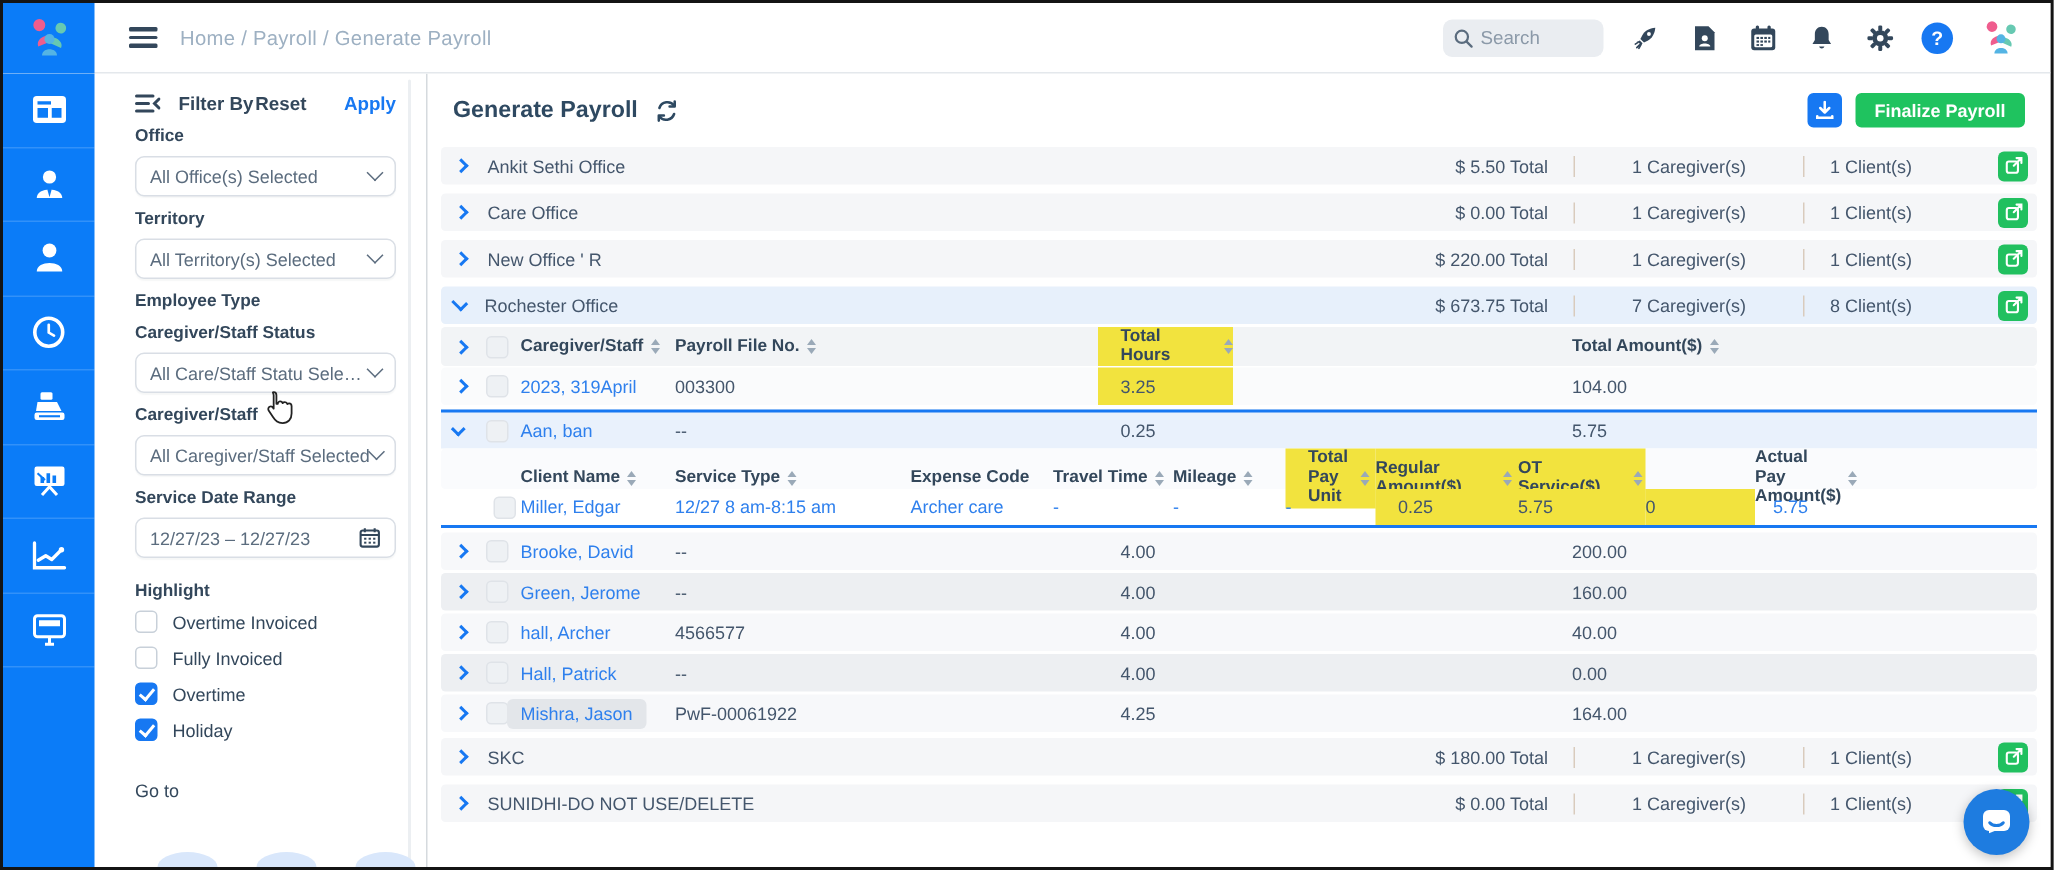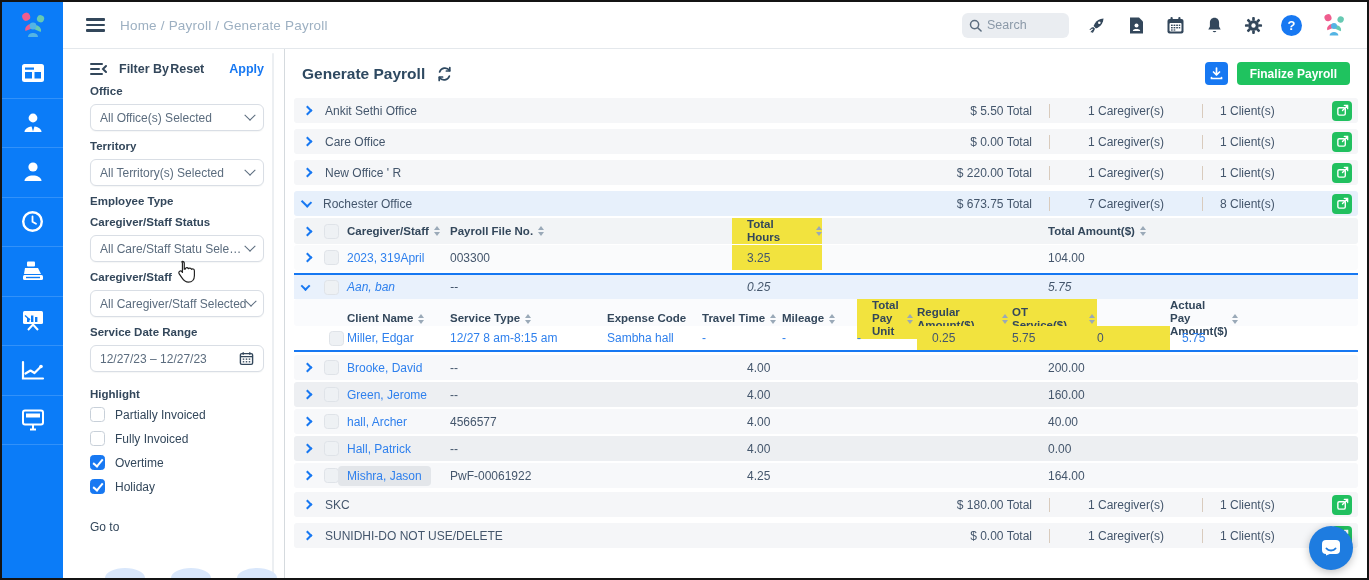--- a/index.html
+++ b/index.html
@@ -90,21 +90,21 @@
   .link { color:#2f80ed; cursor:pointer; }
   .sort { display:inline-flex; flex-direction:column; gap:2px; cursor:pointer; }
   .sort i { display:block; width:0; height:0; border-left:3.2px solid transparent; border-right:3.2px solid transparent; }
   .sort .up { border-bottom:4px solid #9aa9b8; }
   .sort .dn { border-top:4px solid #9aa9b8; }
   .tbx { width:15px; height:15px; border:1px solid #dfe3e8; border-radius:3.5px; background:#eef1f4; cursor:pointer; }
   .hl { background:#f2e33e; }
   .padhl { padding-left:15px; height:100%; display:flex; align-items:center; }
   .cg-head { height:26px; background:#f2f4f6; }
   .row-a { height:25px; background:#fafbfc; margin-top:1px; }
-  .row-aan { height:26px; background:#e9f1fc; margin-top:3px; border-top:2px solid #1778f2; border-radius:0;font-style:italic; }
+  .row-aan { height:26px; background:#e9f1fc; margin-top:3px; border-top:2px solid #1778f2; border-radius:0; }
   .cl-head { height:27px; background:#fafbfd; }
   .row-miller { height:26px; background:#fff; border-bottom:2px solid #1778f2; border-radius:0; }
   .row-alt1 { height:25px; background:#f7f8fa; margin-top:3px; }
   .row-alt2 { height:25px; background:#edeff2; margin-top:2px; }
   .pill { background:#e3e6ea; border-radius:4px; padding:3px 9px; margin-left:-9px; }
   .skc-gap { margin-top:4px; }
   .sun-gap { margin-top:6px; }
   
   .chat { position:absolute; left:1307px; top:524px; width:44px; height:44px; border-radius:50%;
     background:#1e7ce0; display:flex; align-items:center; justify-content:center; z-index:9;
@@ -335,21 +335,21 @@
             <rect x="4" y="10.8" width="1.6" height="1.4"></rect>
             <rect x="7.2" y="10.8" width="1.6" height="1.4"></rect>
             <rect x="10.4" y="10.8" width="1.6" height="1.4"></rect>
           </g>
       </svg>
     </div>
 
     <div class="f-label" style="margin-top:16px;">Highlight</div>
     <div class="check-row">
       <span class="cbx"></span>
-      <span>Partially Invoiced</span>
+      <span>Overtime Invoiced</span>
     </div>
     <div class="check-row">
       <span class="cbx"></span>
       <span>Fully Invoiced</span>
     </div>
     <div class="check-row">
       <span class="cbx checked"></span>
       <span>Overtime</span>
     </div>
     <div class="check-row">
@@ -575,21 +575,21 @@
           </span>
         </span>
     </div>
 
     <div class="cl-grid row-miller">
       <span></span>
       <span class="tbx"></span>
         <span></span>
       <span class="cell link">Miller, Edgar</span>
       <span class="cell link">12/27 8 am-8:15 am</span>
-      <span class="cell link">Sambha hall</span>
+      <span class="cell link">Archer care</span>
       <span class="cell link">-</span>
       <span class="cell link">-</span>
       <span class="cell link">-</span>
       <span class="cell hl padhl">0.25</span>
       <span class="cell hl" style="height:100%;display:flex;align-items:center;">5.75</span>
       <span class="cell hl" style="height:100%;display:flex;align-items:center;">0</span>
       <span></span>
       <span class="cell link">5.75</span>
     </div>
 

